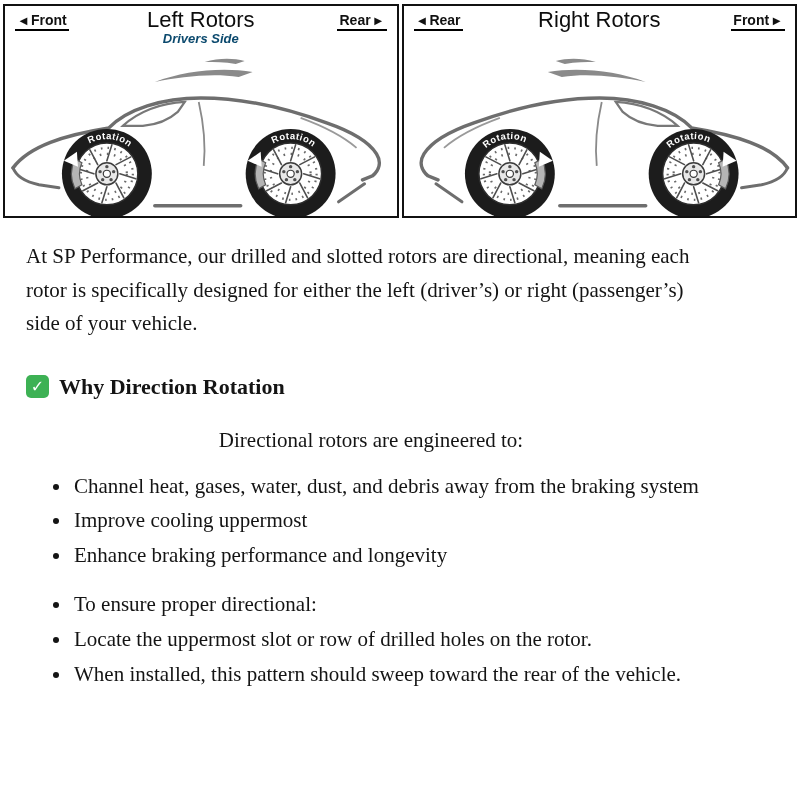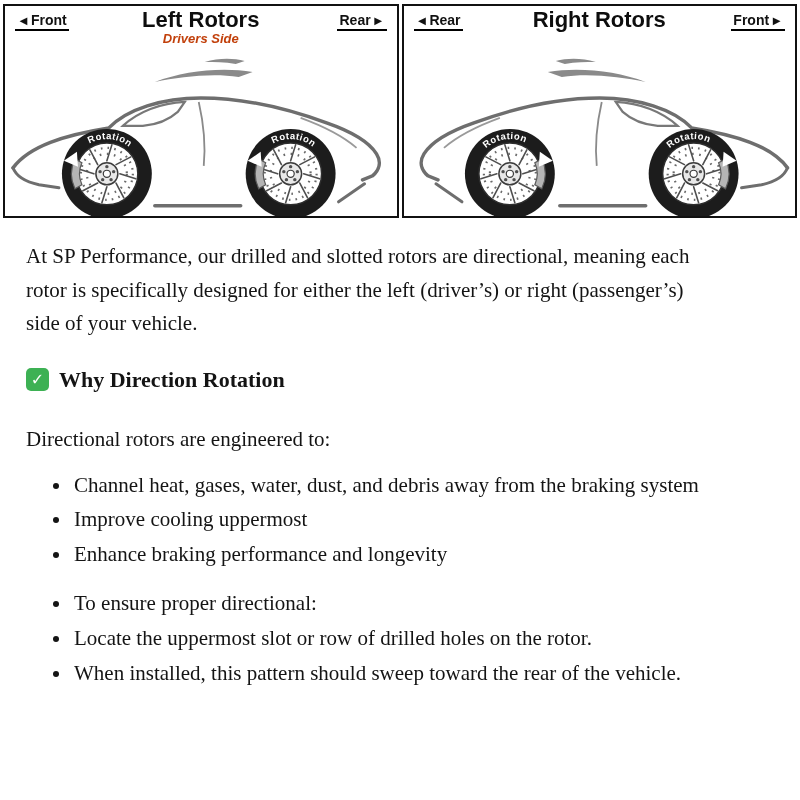--- a/index.html
+++ b/index.html
@@ -29,52 +29,52 @@
     font-weight:bold; font-size:14px; color:#111;
     border-bottom:2.5px solid #000; padding:0 2px 1px 2px;
   }
   .dir .arr { font-size:13px; line-height:1; }
   .dir-left  { left:10px; }
   .dir-right { right:10px; }
   .panel-titles {
     position:absolute; left:0; right:0; top:2px; text-align:center;
   }
   .panel-title {
-    font-weight:bold; font-size:22px; line-height:1.05; color:#0d0d0d;
+    font-weight:normal; font-size:22px; line-height:1.05; color:#0d0d0d;
   }
   .panel-subtitle {
-    font-weight:bold; font-style:italic; font-size:13px; color:#c2410c;
+    font-weight:bold; font-style:italic; font-size:13px; color:#0c4a6e;
   }
   .car-svg { display:block; width:100%; height:auto; }
 
   .rot-text {
     font-family:"Liberation Sans", sans-serif;
     font-size:9.5px; font-weight:bold; fill:#ffffff; letter-spacing:.5px;
   }
 
   
   .article {
     padding:12px 84px 8px 26px;
     font-size:21px; line-height:1.6;
   }
-  .intro { margin:8px 0 21px 0; }
+  .intro { margin:8px 0 28px 0; }
   h2.section-h {
     display:flex; align-items:center; gap:10px;
     font-size:22px; margin:20px 0 12px 0; font-weight:bold;
     font-family:"Liberation Serif", serif;
   }
   h2.section-h.regular { font-weight:normal; }
   .check-box {
     width:23px; height:23px; flex:0 0 23px;
     border-radius:5px; display:flex; align-items:center; justify-content:center;
     color:#fff; font-family:"DejaVu Sans", sans-serif;
     font-size:16px; font-weight:bold;
   }
   .mag-svg { width:24px; height:24px; flex:0 0 24px; }
-  .lead { margin:26px 0 10px 0; }
+  .lead { margin:20px 0 10px 0;text-align:center; }
   ul.blist { margin:12px 0 16px 0; padding-left:46px; }
   ul.blist li { margin:1px 0; padding-left:2px; }
 </style>
 </head>
 <body>
 
 <div class="page">
 
   <div class="diagram">
 

